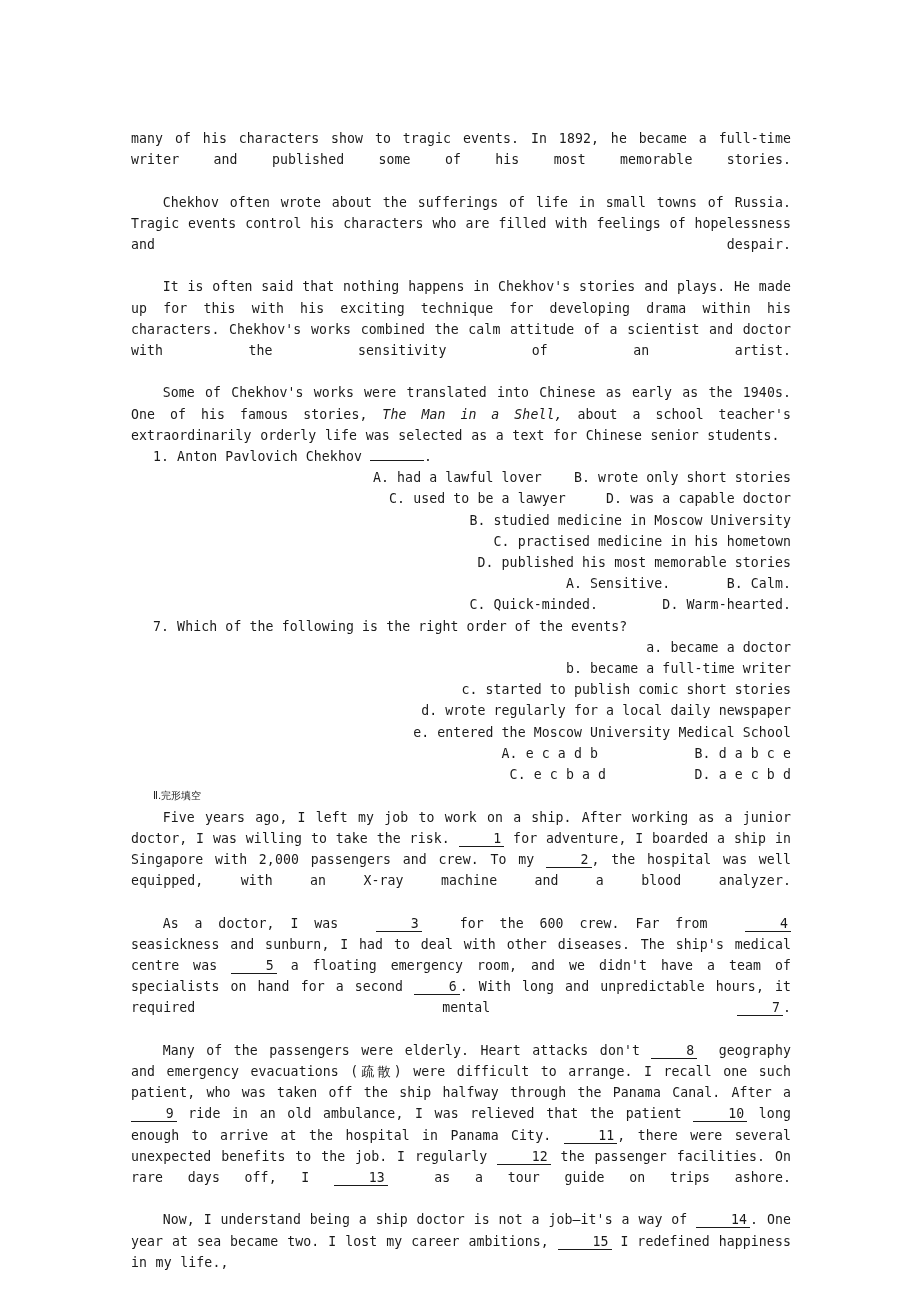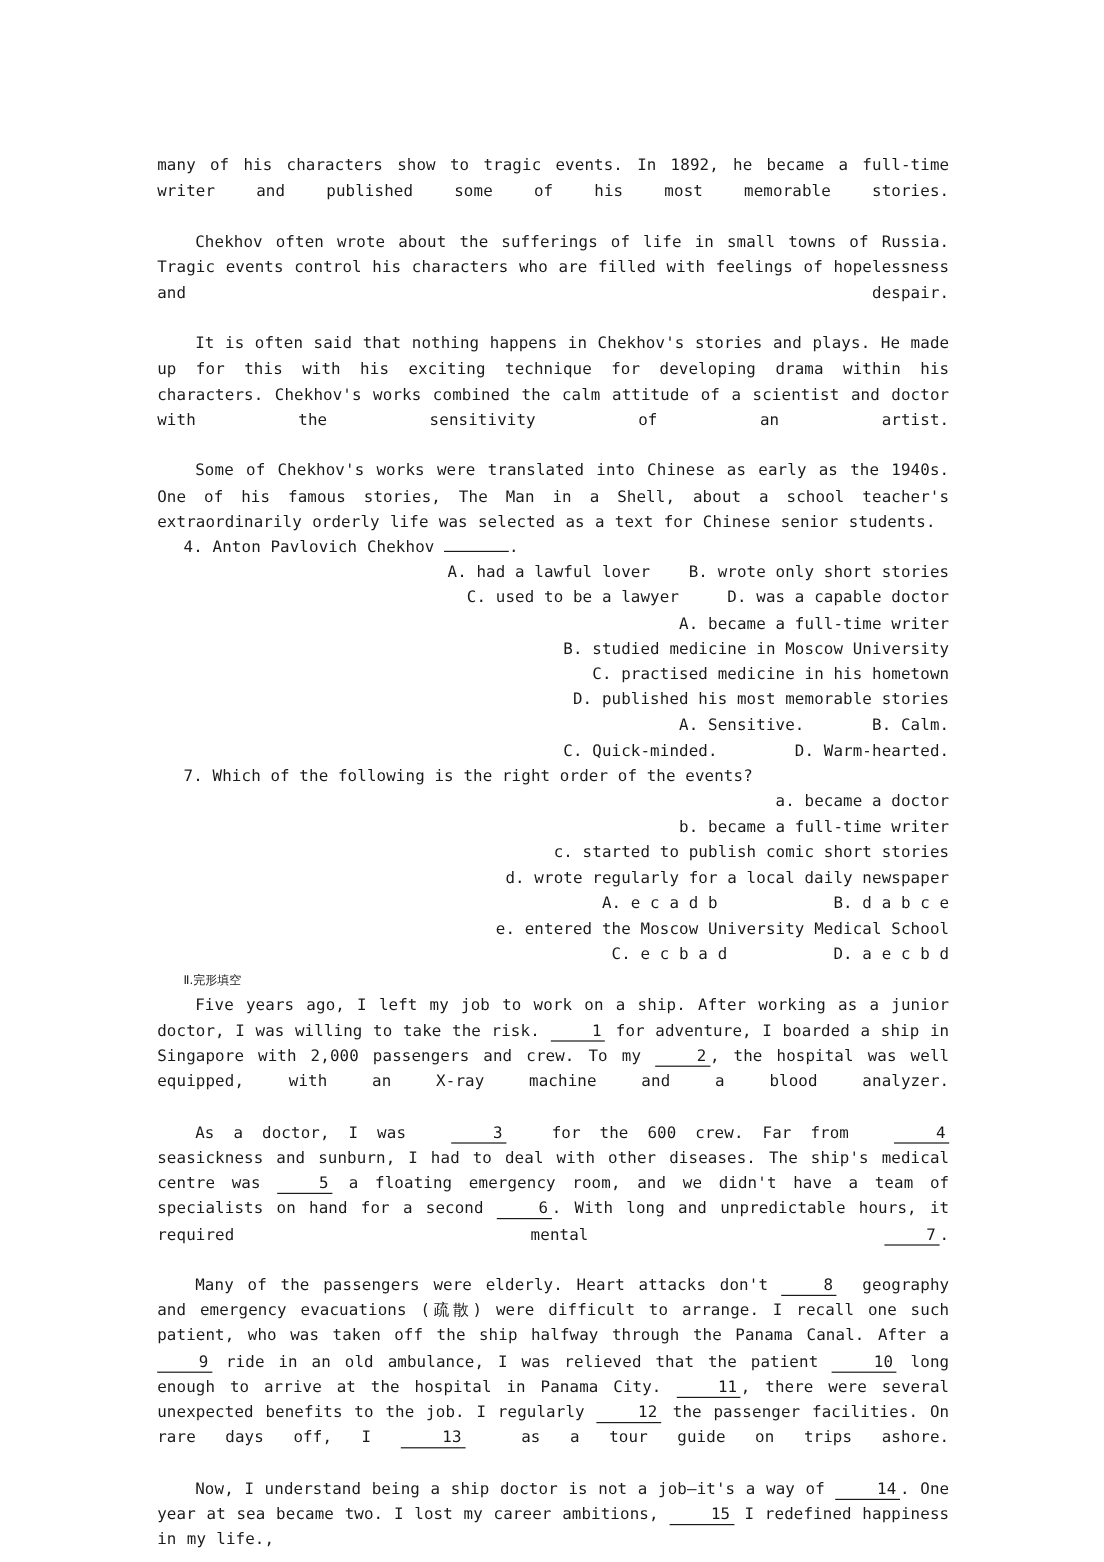--- a/index.html
+++ b/index.html
@@ -66,20 +66,21 @@
   }
   .section-head {
     margin: 0;
     font-size: 10px;
     line-height: 21.2px;
     text-align: left;
     white-space: pre;
     font-family: "DejaVu Sans", "Liberation Sans", sans-serif;
   }
   .ital {
+    font-style: italic;
   }
   
   .blank {
     display: inline-block;
     border-bottom: 1px solid #1a1a1a;
     text-align: center;
     min-width: 34px;
     padding: 0 3px;
     line-height: 15px;
     vertical-align: baseline;
@@ -106,39 +107,38 @@
   <div class="content">
 
     <p class="para noindent lastjust"><span>many of his characters show to tragic events. In 1892, he became a full-time writer and published some of his most memorable stories.</span></p>
 
     <p class="para indent lastjust"><span>Chekhov often wrote about the sufferings of life in small towns of Russia. Tragic events control his characters who are filled with feelings of hopelessness and despair.</span></p>
 
     <p class="para indent lastjust"><span>It is often said that nothing happens in Chekhov's stories and plays. He made up for this with his exciting technique for developing drama within his characters. Chekhov's works combined the calm attitude of a scientist and doctor with the sensitivity of an artist.</span></p>
 
     <p class="para indent"><span>Some of Chekhov's works were translated into Chinese as early as the 1940s. One of his famous stories, </span><span class="ital">The Man in a Shell,</span><span> about a school teacher's extraordinarily orderly life was selected as a text for Chinese senior students.</span></p>
 
-    <p class="qline"><span class="gap-m"></span><span>4. Anton Pavlovich Chekhov </span><span class="rule"></span><span>.</span></p>
+    <p class="qline"><span class="gap-m"></span><span>1. Anton Pavlovich Chekhov </span><span class="rule"></span><span>.</span></p>
     <p class="optline"><span class="gap-m"></span><span>A. had a lawful lover    B. wrote only short stories</span></p>
     <p class="optline"><span class="gap-m"></span><span>C. used to be a lawyer     D. was a capable doctor</span></p>
 
-    <p class="optline"><span class="gap-m"></span><span>A. became a full-time writer</span></p>
     <p class="optline"><span class="gap-m"></span><span>B. studied medicine in Moscow University</span></p>
     <p class="optline"><span class="gap-m"></span><span>C. practised medicine in his hometown</span></p>
     <p class="optline"><span class="gap-m"></span><span>D. published his most memorable stories</span></p>
 
     <p class="optline"><span class="gap-m"></span><span>A. Sensitive.       B. Calm.</span></p>
     <p class="optline"><span class="gap-m"></span><span>C. Quick-minded.        D. Warm-hearted.</span></p>
 
     <p class="qline"><span class="gap-m"></span><span>7. Which of the following is the right order of the events?</span></p>
     <p class="optline"><span class="gap-m"></span><span>a. became a doctor</span></p>
     <p class="optline"><span class="gap-m"></span><span>b. became a full-time writer</span></p>
     <p class="optline"><span class="gap-m"></span><span>c. started to publish comic short stories</span></p>
     <p class="optline"><span class="gap-m"></span><span>d. wrote regularly for a local daily newspaper</span></p>
+    <p class="optline"><span class="gap-m"></span><span>e. entered the Moscow University Medical School</span></p>
     <p class="optline"><span class="gap-m"></span><span>A. e c a d b            B. d a b c e</span></p>
-    <p class="optline"><span class="gap-m"></span><span>e. entered the Moscow University Medical School</span></p>
     <p class="optline"><span class="gap-m"></span><span>C. e c b a d           D. a e c b d</span></p>
 
     <p class="section-head"><span class="gap-m"></span><span class="cn">Ⅱ.完形填空</span></p>
 
     <p class="para indent lastjust"><span>Five years ago, I left my job to work on a ship. After working as a junior doctor, I was willing to take the risk. </span><span class="blank">1</span><span> for adventure, I boarded a ship in Singapore with 2,000 passengers and crew. To my </span><span class="blank">2</span><span>,  the hospital was well equipped, with an X-ray machine and a blood analyzer.</span></p>
 
     <p class="para indent lastjust"><span>As a doctor, I was </span><span class="gap-m"></span><span class="blank">3</span><span class="gap-m"></span><span> for the 600 crew. Far from </span><span class="gap-m"></span><span class="blank">4</span><span> seasickness and sunburn, I had to deal with other diseases. The ship's medical centre was </span><span class="blank">5</span><span> a floating emergency room, and we didn't have a team of specialists on hand for a second </span><span class="blank">6</span><span>. With long and unpredictable hours, it required mental </span><span class="blank">7</span><span>.</span></p>
 
     <p class="para indent lastjust"><span>Many of the passengers were elderly. Heart attacks don't </span><span class="blank">8</span><span class="gap-s"></span><span> geography and emergency evacuations (疏散) were difficult to arrange. I recall one such patient, who was taken off the ship halfway through the Panama Canal. After a </span><span class="blank">9</span><span> ride in an old ambulance, I was relieved that the patient </span><span class="blank w2">10</span><span> long enough to arrive at the hospital in Panama City. </span><span class="blank w2">11</span><span>,  there were several unexpected benefits to the job. I regularly </span><span class="blank w2">12</span><span> the passenger facilities. On rare days off, I </span><span class="blank w2">13</span><span class="gap-m"></span><span> as a tour guide on trips ashore.</span></p>
 

